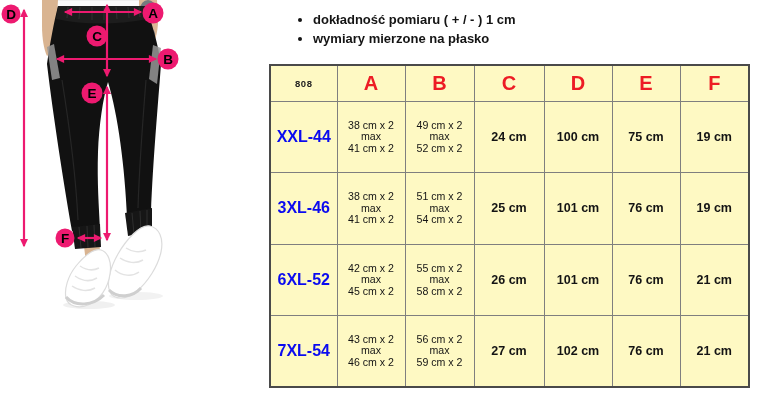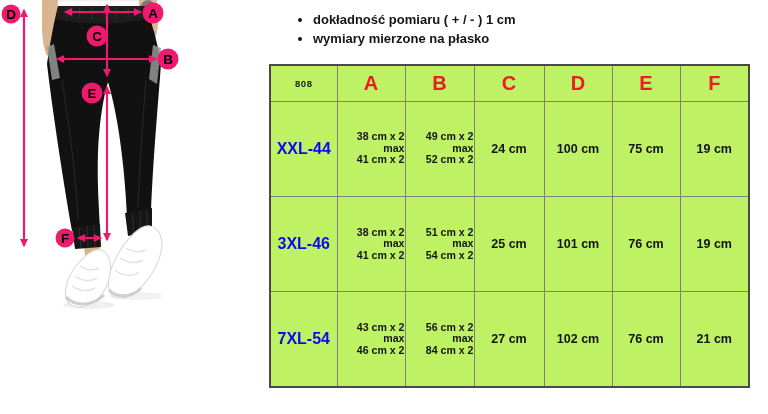--- a/index.html
+++ b/index.html
@@ -22,33 +22,33 @@
   }
   .t-red { color:#ed1c24; text-decoration:underline; }
   .t-black { color:#141414; }
   .notes { margin:6px 0 0 0; padding-left:26px; list-style:disc; }
   .notes li { margin:0 0 2px 0; font-size:13px; color:#141414; }
 
   
   table.size-table {
     position:absolute; left:269px; top:64px; width:479px; height:324px;
     border-collapse:collapse; table-layout:fixed;
-    border:2px solid #4a4a4a; background:#bef264;
+    border:2px solid #4a4a4a; background:#fef9c3;
   }
   .size-table th, .size-table td {
     border:1px solid #7f7f7f; text-align:center; vertical-align:middle;
     padding:0; overflow:hidden;
   }
   .size-table thead tr { height:36px; }
   .size-table tbody tr { height:36px; }
   th.code { font-size:9.5px; font-weight:700; color:#222; letter-spacing:0.5px; }
   th.mh   { font-size:20px;  font-weight:700; color:#ed1c24; }
   td.size { font-size:16px;  font-weight:700; color:#0b0bef; }
   td.val  { font-size:12.5px;font-weight:700; color:#141414; }
-  td.multi{ font-size:10.6px;font-weight:700; color:#141414; line-height:11.5px;text-align:right; }
+  td.multi{ font-size:10.6px;font-weight:400; color:#141414; line-height:11.5px; }
   td.multi div { white-space:nowrap; }
 </style>
 </head>
 <body>
 
 <div class="stage">
 
   <div class="photo">
     <svg width="260" height="414" viewBox="0 0 260 414" xmlns="http://www.w3.org/2000/svg">
       <defs>
@@ -219,30 +219,47 @@
             <div>51 cm x 2</div>
             <div>max</div>
             <div>54 cm x 2</div>
           </td>
           <td class="val">25 cm</td>
           <td class="val">101 cm</td>
           <td class="val">76 cm</td>
           <td class="val">19 cm</td>
         </tr>
         <tr>
+          <td class="size">6XL-52</td>
+          <td class="multi">
+            <div>42 cm x 2</div>
+            <div>max</div>
+            <div>45 cm x 2</div>
+          </td>
+          <td class="multi">
+            <div>55 cm x 2</div>
+            <div>max</div>
+            <div>58 cm x 2</div>
+          </td>
+          <td class="val">26 cm</td>
+          <td class="val">101 cm</td>
+          <td class="val">76 cm</td>
+          <td class="val">21 cm</td>
+        </tr>
+        <tr>
           <td class="size">7XL-54</td>
           <td class="multi">
             <div>43 cm x 2</div>
             <div>max</div>
             <div>46 cm x 2</div>
           </td>
           <td class="multi">
             <div>56 cm x 2</div>
             <div>max</div>
-            <div>84 cm x 2</div>
+            <div>59 cm x 2</div>
           </td>
           <td class="val">27 cm</td>
           <td class="val">102 cm</td>
           <td class="val">76 cm</td>
           <td class="val">21 cm</td>
         </tr>
       </tbody>
   </table>
 
 </div>

